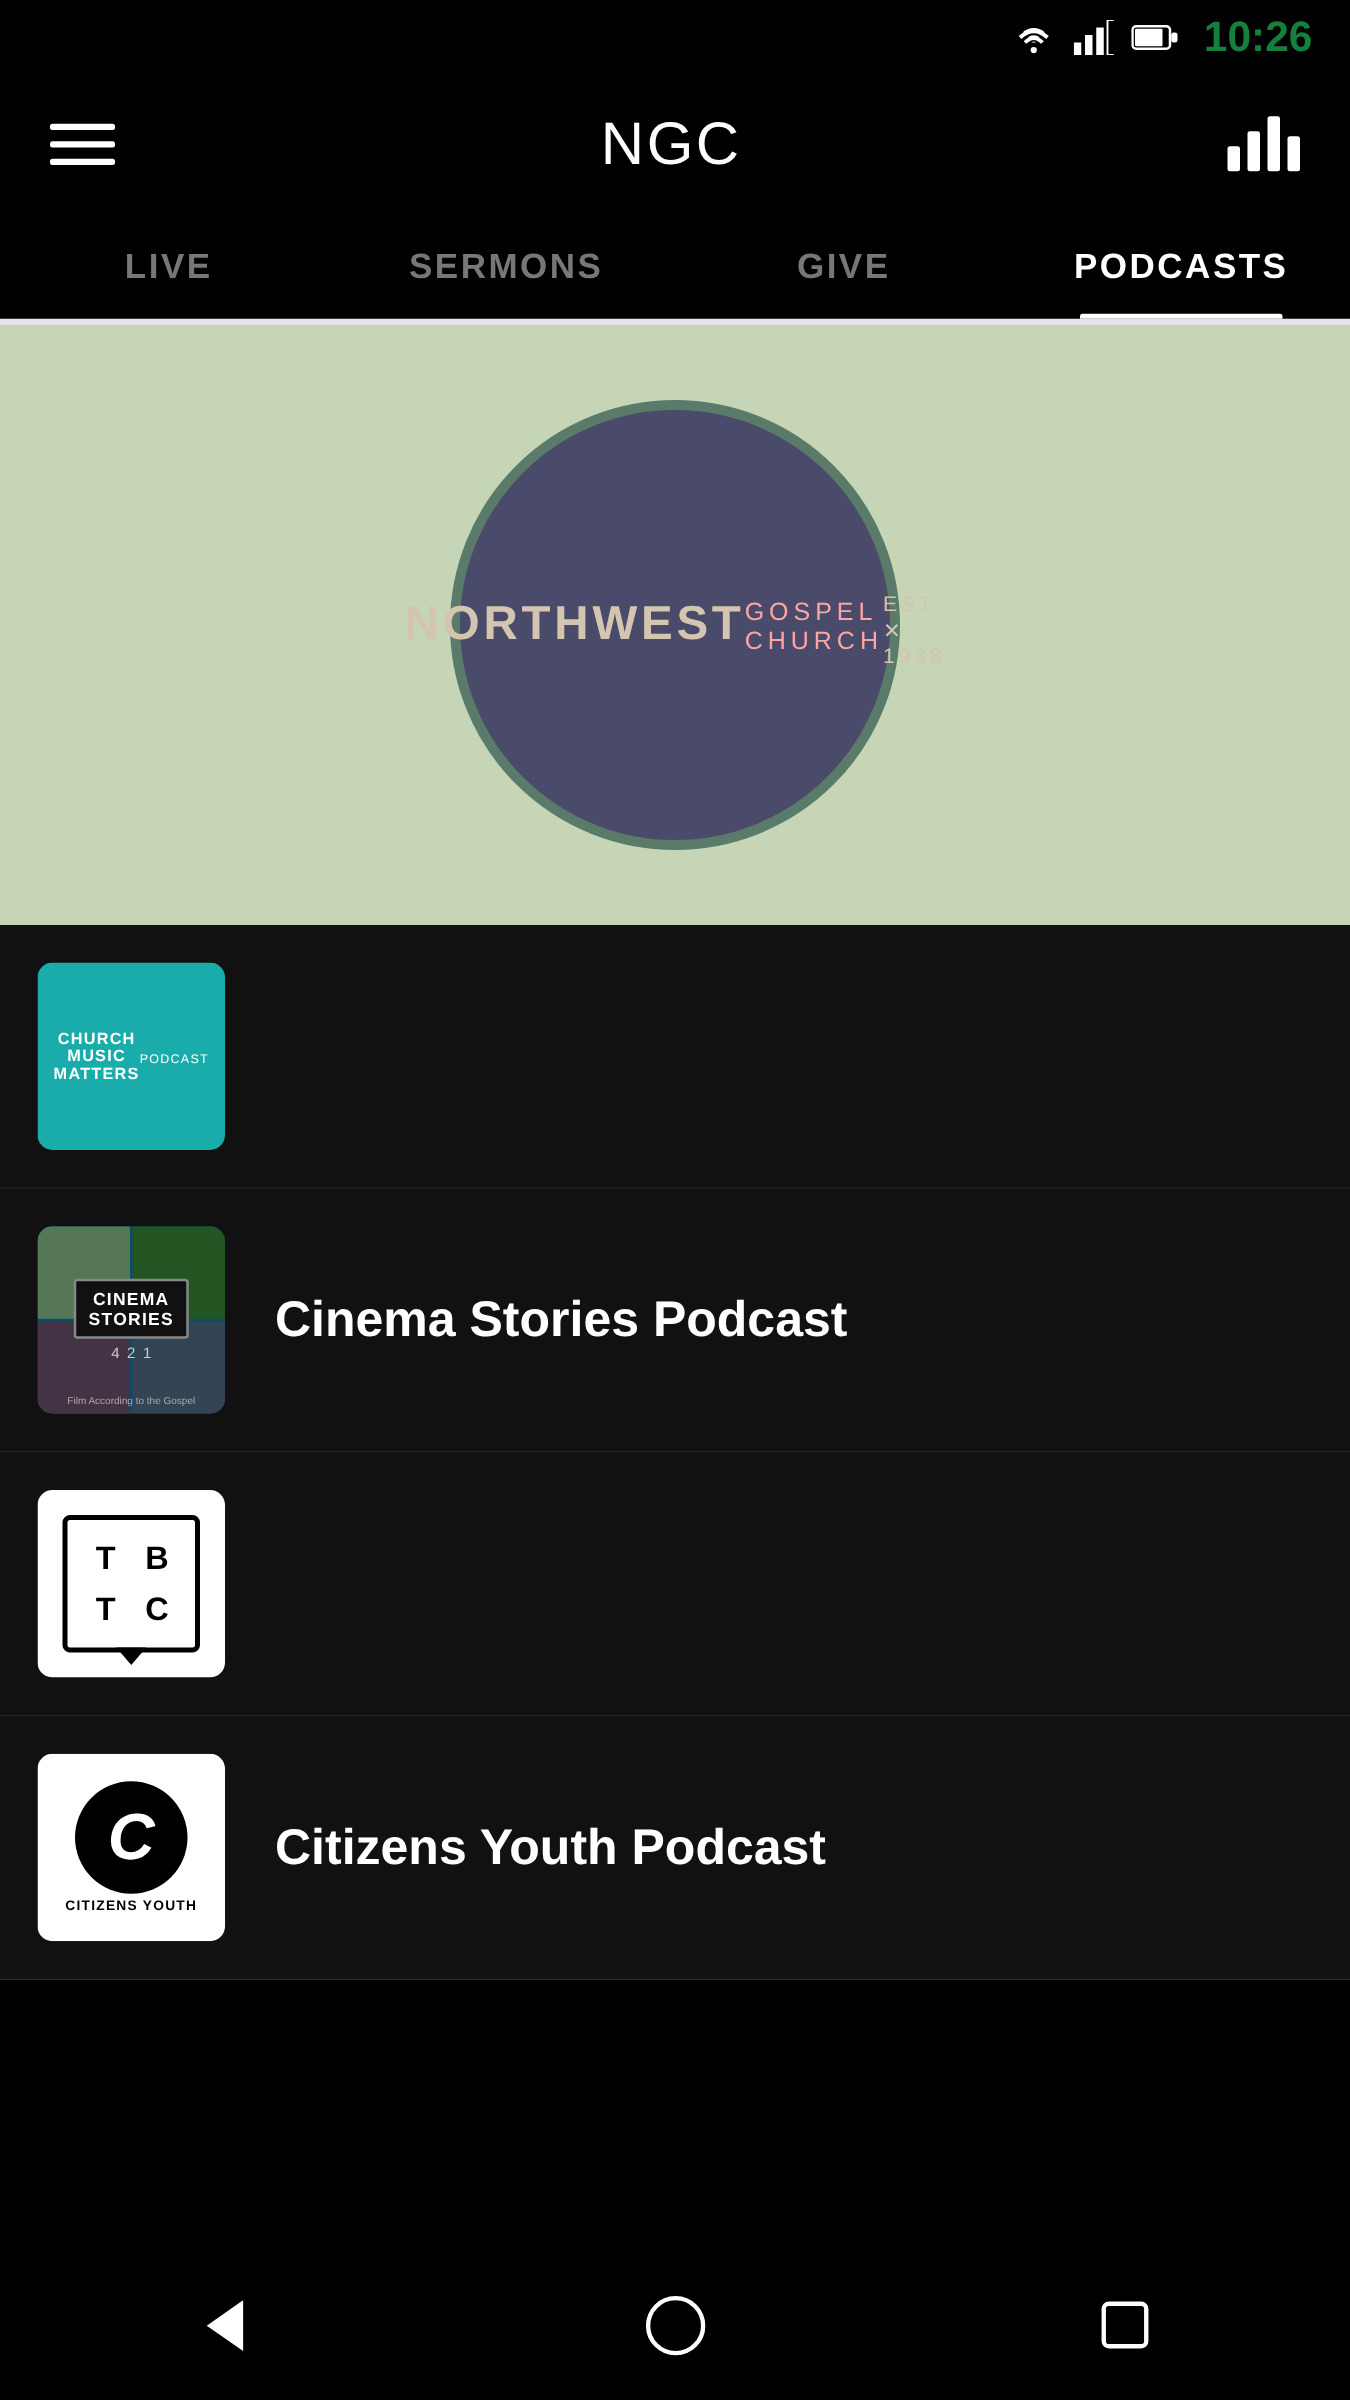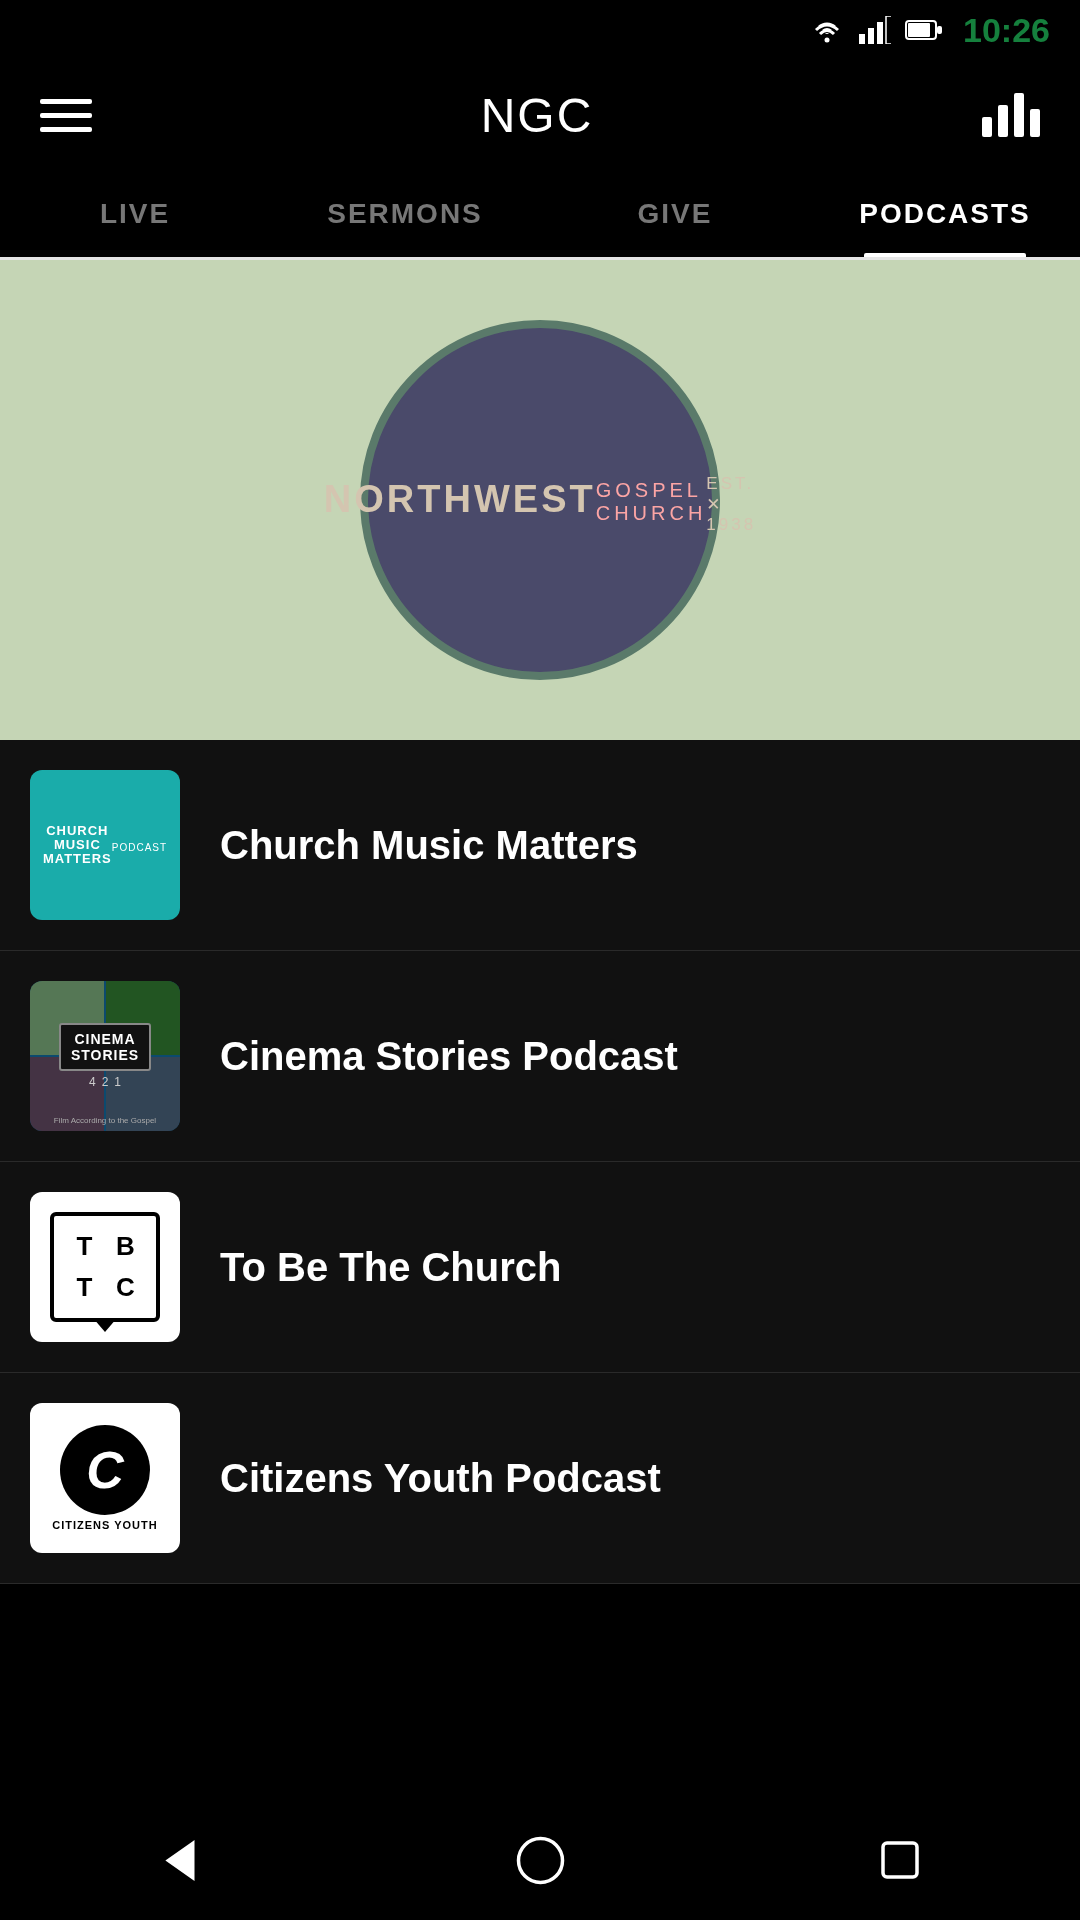--- a/index.html
+++ b/index.html
@@ -85,21 +85,21 @@
       border-radius: 2px;
     }
 
     
     .nav-tabs {
       width: 100%;
       height: 90px;
       background: #000;
       display: flex;
       align-items: center;
-      border-bottom: 3px solid #e5e5e5;
+      border-bottom: 5px solid #e5e5e5;
     }
 
     .nav-tab {
       flex: 1;
       height: 100%;
       display: flex;
       align-items: center;
       justify-content: center;
       font-size: 28px;
       font-weight: 600;
@@ -461,21 +461,20 @@
 
 <div class="podcast-list">
 
   <div class="podcast-item">
     <div class="podcast-thumbnail">
       <div class="thumb-church-music">
         <div class="thumb-text-top">CHURCH<br>MUSIC<br>MATTERS</div>
         <div class="thumb-text-bottom">PODCAST</div>
       </div>
     </div>
-    <span class="podcast-name">Church Music Matters</span>
   </div>
 
   <div class="podcast-item">
     <div class="podcast-thumbnail">
       <div class="thumb-cinema">
         <div class="cinema-grid">
           <div class="cinema-grid-cell"></div>
           <div class="cinema-grid-cell"></div>
           <div class="cinema-grid-cell"></div>
           <div class="cinema-grid-cell"></div>
@@ -502,21 +501,20 @@
             <div style="display:flex;align-items:center;justify-content:center;font-size:26px;font-weight:900;color:#000;">T</div>
             <div style="display:flex;align-items:center;justify-content:center;font-size:26px;font-weight:900;color:#000;">B</div>
             <div style="display:flex;align-items:center;justify-content:center;font-size:26px;font-weight:900;color:#000;">T</div>
             <div style="display:flex;align-items:center;justify-content:center;font-size:26px;font-weight:900;color:#000;">C</div>
           </div>
 
           <div style="position:absolute;bottom:-14px;left:50%;transform:translateX(-50%);width:0;height:0;border-left:12px solid transparent;border-right:12px solid transparent;border-top:14px solid #000;"></div>
         </div>
       </div>
     </div>
-    <span class="podcast-name">To Be The Church</span>
   </div>
 
   <div class="podcast-item">
     <div class="podcast-thumbnail">
       <div class="thumb-citizens">
         <div class="citizens-logo">
           <span class="citizens-c">C</span>
         </div>
         <div class="citizens-label">CITIZENS YOUTH</div>
       </div>

